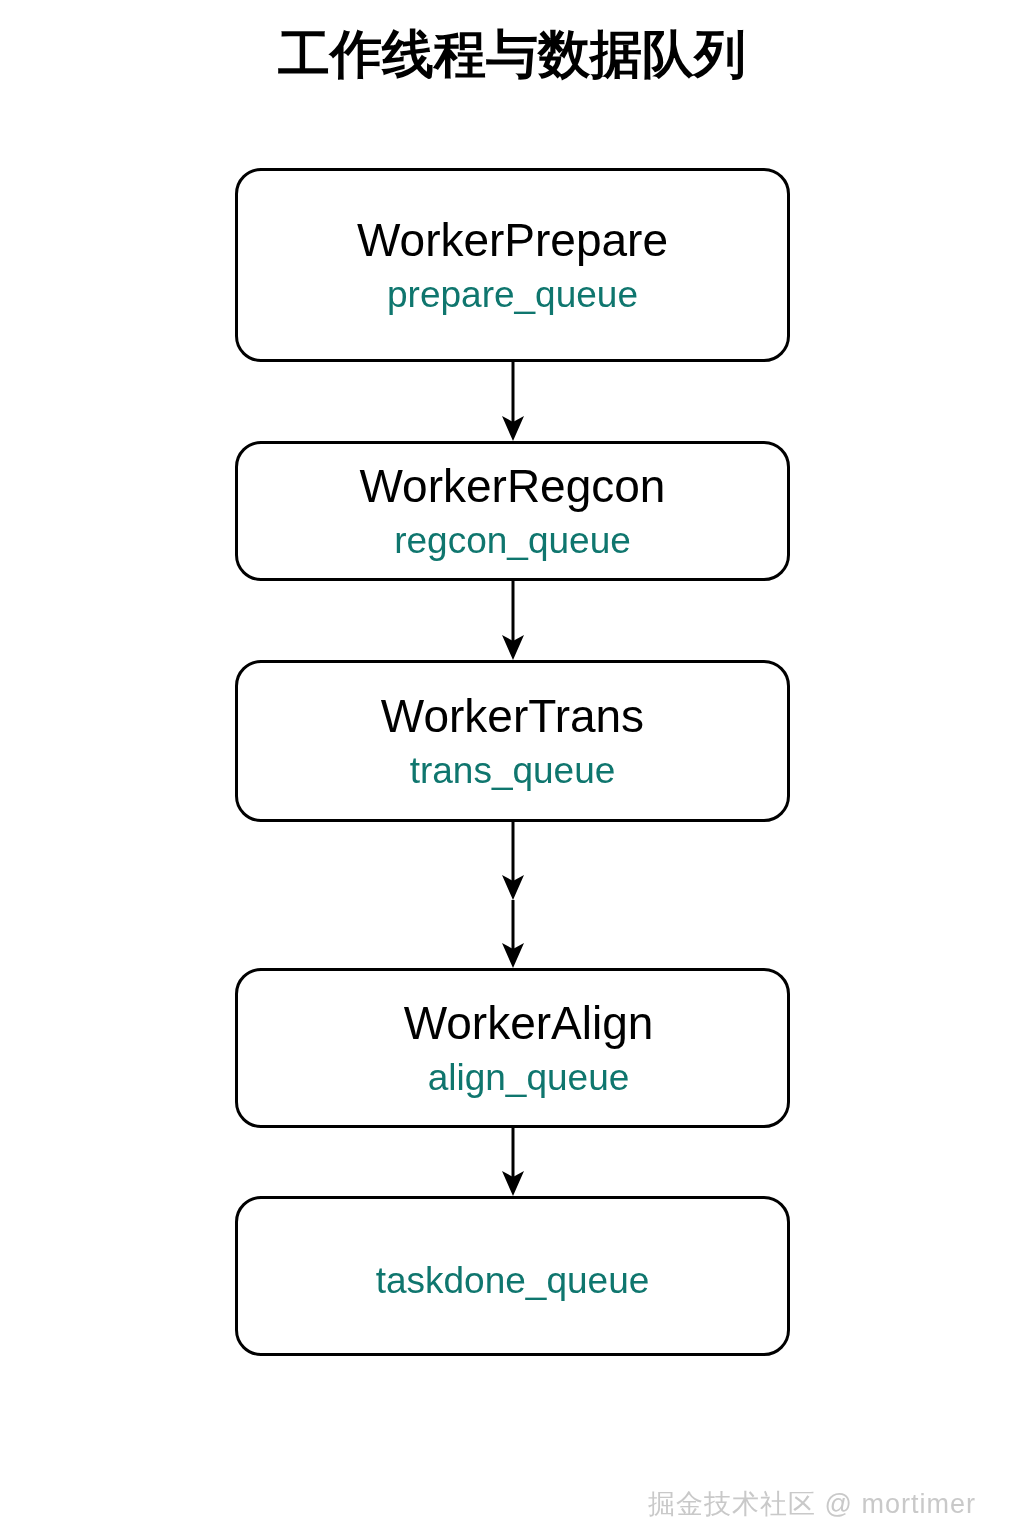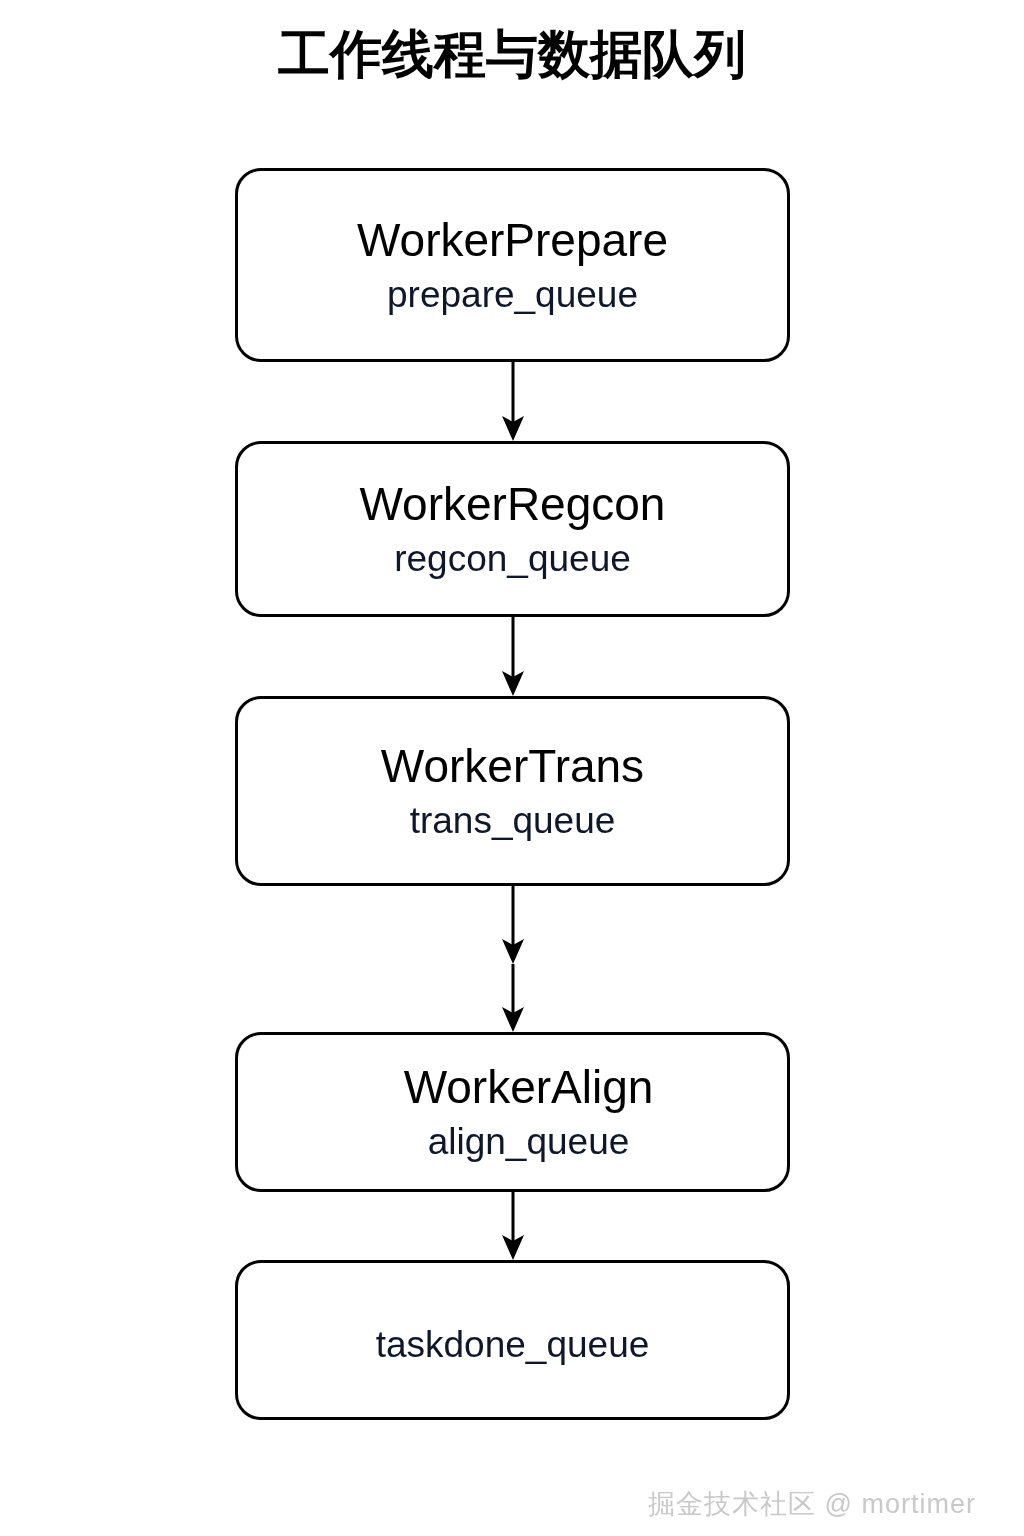--- a/index.html
+++ b/index.html
@@ -63,29 +63,29 @@
     line-height: 1.06;
     font-weight: 400;
     color: #000000;
     white-space: nowrap;
   }
 
   .node-sub {
     font-size: 37px;
     line-height: 1.06;
     font-weight: 400;
-    color: #0f172a;
+    color: #0f766e;
     white-space: nowrap;
     margin-top: 10px;
   }
 
   
   .node-h1 { height: 194px; align-items: center; }
-  .node-h2 { height: 176px; }
-  .node-h3 { height: 190px; text-align: right; }
+  .node-h2 { height: 140px; }
+  .node-h3 { height: 162px; text-align: right; }
   .node-h4 { height: 160px; }
   .node-h5 { height: 160px; padding-left: 32px; }
   .node-h6 { height: 160px; }
 
   
   .connector {
     position: relative;
     width: 555px;
     display: flex;
     justify-content: center;

